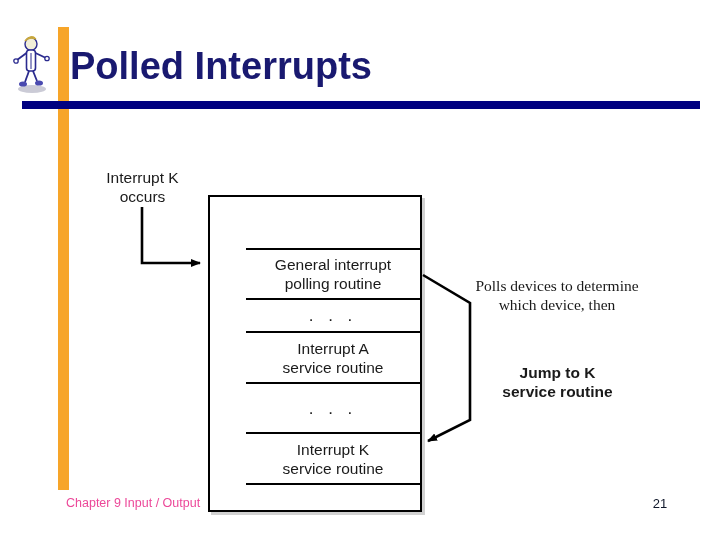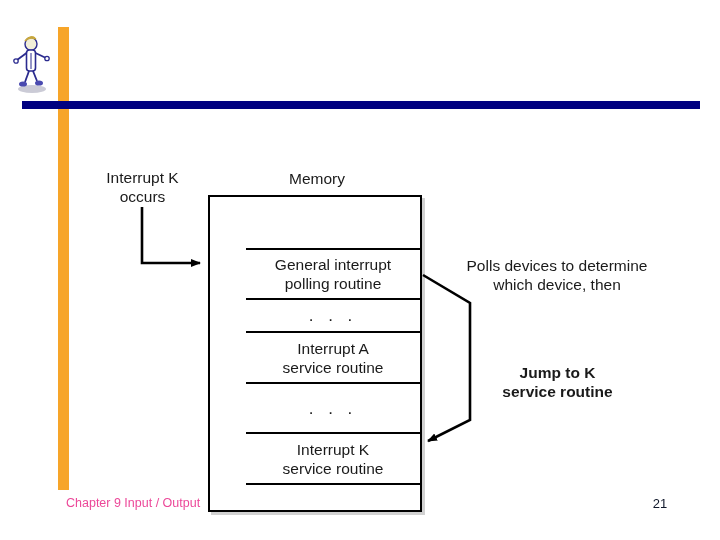--- a/index.html
+++ b/index.html
@@ -76,22 +76,23 @@
     top: 133px;
     width: 125px;
   }
   #label-memory {
     left: 252px;
     top: 134px;
     width: 130px;
   }
   #label-polls-devices {
     left: 432px;
-    top: 221px;
+    top: 241px;
     width: 250px;
+    font-family: Liberation Serif, serif;
   }
   #label-jump-to-k {
     left: 455px;
     top: 328px;
     width: 205px;
     font-weight: bold;
   }
 
   
   #memory-box {
@@ -173,29 +174,29 @@
     <path d="M25.5 19 L36 24" stroke="#2b2b8f" stroke-width="1.8" fill="none"></path>
     <circle cx="37" cy="24.5" r="2.2" fill="#ffffff" stroke="#2b2b8f" stroke-width="1.3"></circle>
     <path d="M19 37 L15 48" stroke="#2b2b8f" stroke-width="1.8" fill="none"></path>
     <path d="M23 37 L27 47" stroke="#2b2b8f" stroke-width="1.8" fill="none"></path>
     <ellipse cx="13" cy="50" rx="4" ry="2.6" fill="#4a4ab0"></ellipse>
     <ellipse cx="29" cy="49" rx="4" ry="2.6" fill="#4a4ab0"></ellipse>
   </svg>
 
   <div id="accent-bar"></div>
 
+  <div id="title">Polled Interrupts</div>
 
   <div id="title-rule"></div>
 
   <div id="diagram">
 
     <div class="dlabel" id="label-interrupt-k-occurs">Interrupt K
 occurs</div>
 
-    <div class="dlabel" id="label-memory">Memory</div>
 
     <div class="dlabel" id="label-polls-devices">Polls devices to determine
 which device, then</div>
 
     <div class="dlabel" id="label-jump-to-k">Jump to K
 service routine</div>
 
     <div id="memory-box">
       <div class="mem-row r-empty-top"></div>
       <div class="mem-row r-general">General interrupt

